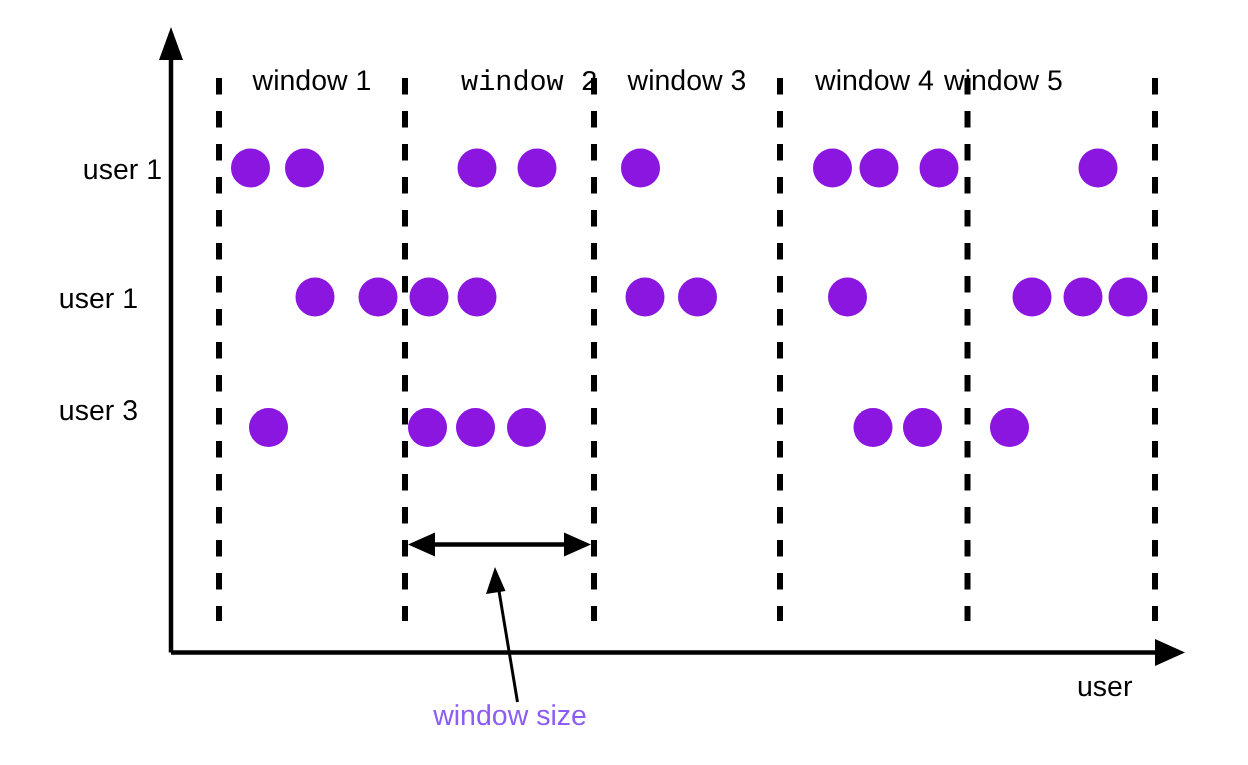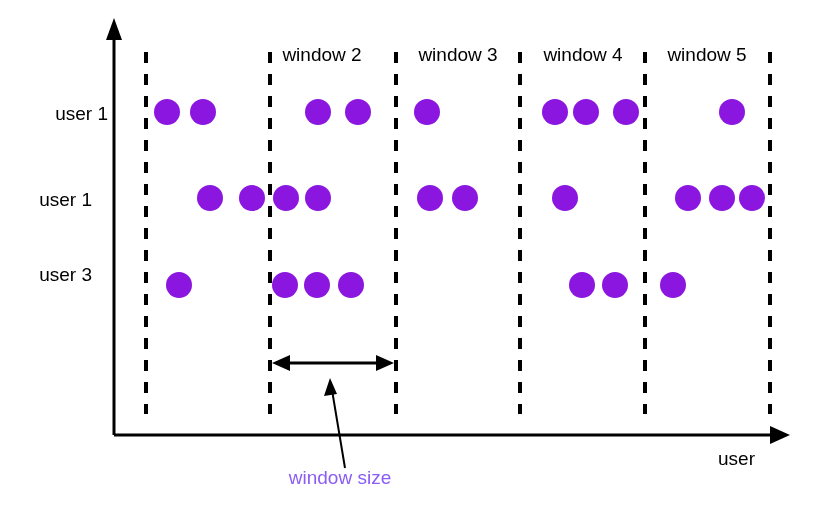--- a/index.html
+++ b/index.html
@@ -141,22 +141,23 @@
       <line class="pointer-line" x1="345" y1="468" x2="332" y2="390"></line>
       <polygon class="pointer-head" points="330,378 324,396 337,394"></polygon>
     </g>
 
   </svg>
 
   <div class="row-label" style="top:103px;margin-left:16px;">user 1</div>
   <div class="row-label" style="top:189px;">user 1</div>
   <div class="row-label" style="top:264px;">user 3</div>
 
-  <div class="window-label" style="left:322px; top:44px;">window 2</div>
+  <div class="window-label" style="left:208px; top:44px;">window 1</div>
+  <div class="window-label" style="left:353px; top:44px;font-family:Liberation Mono, monospace;">window 2</div>
   <div class="window-label" style="left:458px; top:44px;">window 3</div>
   <div class="window-label" style="left:583px; top:44px;">window 4</div>
-  <div class="window-label" style="left:707px; top:44px;">window 5</div>
+  <div class="window-label" style="left:669px; top:44px;">window 5</div>
 
   <div class="axis-label" style="left:718px; top:448px;">user</div>
 
   <div class="callout-label" style="left:340px; top:467px;">window size</div>
 
 </div>
 
 </body></html>

